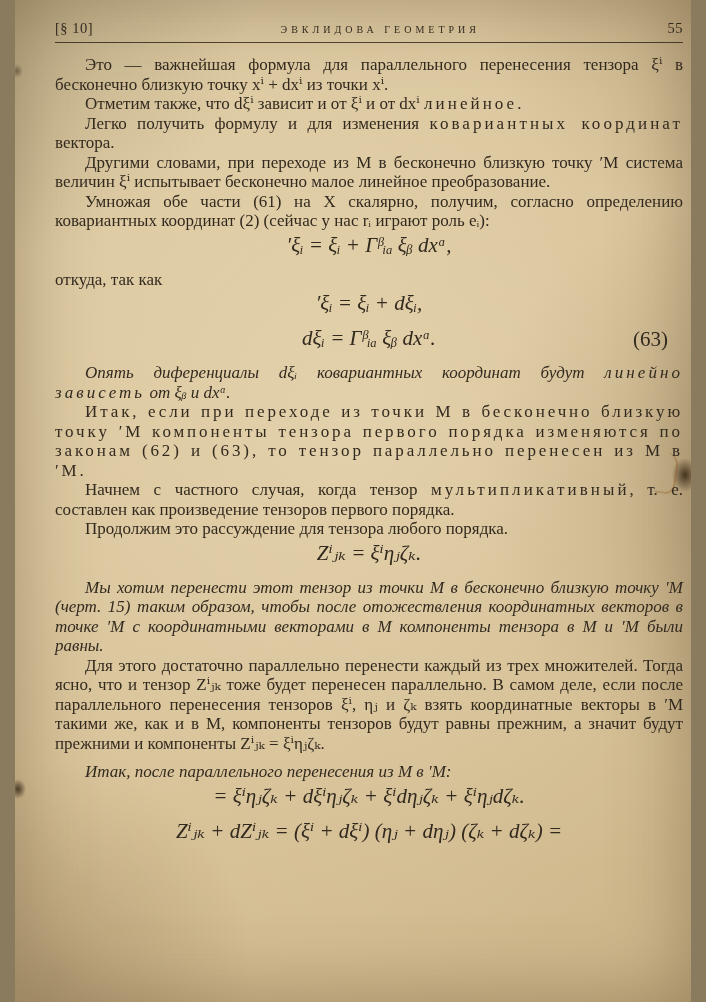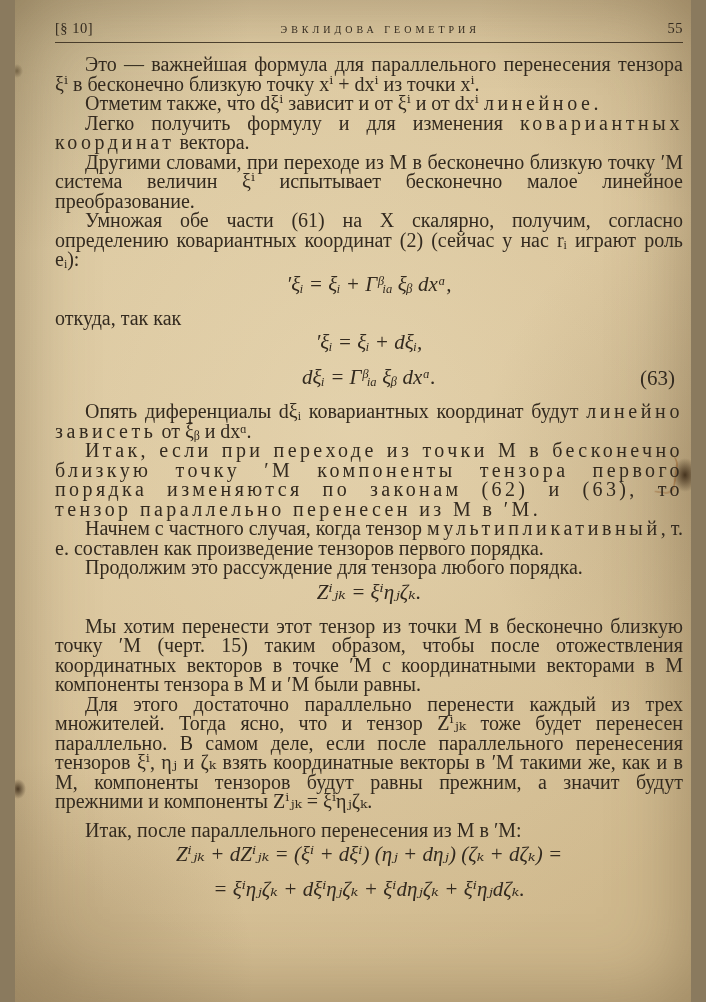--- a/index.html
+++ b/index.html
@@ -19,29 +19,29 @@
       linear-gradient(135deg, #dcc9a1 0%, #d7c197 52%, #cdb68a 100%);
     box-shadow: inset 0 0 80px rgba(92,70,42,0.45);
   }
   .content { position:absolute; left:40px; top:20px; width:628px; }
 
   .pagehead { display:flex; justify-content:space-between; align-items:baseline;
               font-size:14.5px; letter-spacing:0.5px; }
   .ph-center { letter-spacing:4px; font-size:10px; }
   .headrule { border:none; border-top:1.2px solid rgba(52,41,27,0.85); margin:5px 0 12px 0; }
 
-  .para { margin:0; text-align:justify; text-indent:30px; font-size:20px; line-height:19.5px; }
+  .para { margin:0; text-align:justify; text-indent:30px; font-size:17px; line-height:19.5px; }
   .noindent { text-indent:0; }
-  .gap { margin-top:9px; }
+  .gap { margin-top:9px;font-style:italic; }
   .sp { letter-spacing:0.18em; }
   .sp-para { letter-spacing:0.17em; }
 
   .formula { position:relative; text-align:center; margin:4px 0 14px 0;
              font-size:21px; line-height:21px; font-style:italic; }
-  .formula .eqnum { position:absolute; right:8px; top:1px; font-style:normal; }
+  .formula .eqnum { position:absolute; right:15px; top:1px; font-style:normal; }
 
   .ink-stain-right { position:absolute; right:-7px; top:458px; width:26px; height:34px;
     background:radial-gradient(closest-side, rgba(52,34,16,0.85), rgba(52,34,16,0)); }
   .handwritten-mark { position:absolute; right:14px; top:452px; width:18px; height:40px;
     border-right:2.5px solid rgba(150,96,44,0.50);
     border-bottom:2px solid rgba(150,96,44,0.35);
     border-radius:0 14px 10px 0; transform:rotate(8deg); }
   .ink-stain-left { position:absolute; left:-5px; top:779px; width:16px; height:20px;
     background:radial-gradient(closest-side, rgba(46,30,14,0.8), rgba(46,30,14,0)); }
   .ink-stain-top { position:absolute; left:-4px; top:64px; width:12px; height:14px;
@@ -96,17 +96,17 @@
 
 
     <div class="formula"><span>Zⁱⱼₖ = ξⁱηⱼζₖ.</span></div>
 
     <p class="para gap">Мы хотим перенести этот тензор из точки М в бесконечно близкую точку ′М (черт. 15) таким образом, чтобы после отожествления координатных векторов в точке ′М с координатными векторами в М компоненты тензора в М и ′М были равны.</p>
 
     <p class="para">Для этого достаточно параллельно перенести каждый из трех множителей. Тогда ясно, что и тензор Zⁱⱼₖ тоже будет перенесен параллельно. В самом деле, если после параллельного перенесения тензоров ξⁱ, ηⱼ и ζₖ взять координатные векторы в ′М такими же, как и в М, компоненты тензоров будут равны прежним, а значит будут прежними и компоненты Zⁱⱼₖ = ξⁱηⱼζₖ.</p>
 
     <p class="para gap">Итак, после параллельного перенесения из М в ′М:</p>
 
+    <div class="formula"><span>= ξⁱηⱼζₖ + dξⁱηⱼζₖ + ξⁱdηⱼζₖ + ξⁱηⱼdζₖ.</span></div>
     <div class="formula"><span>Zⁱⱼₖ + dZⁱⱼₖ = (ξⁱ + dξⁱ) (ηⱼ + dηⱼ) (ζₖ + dζₖ) =</span></div>
-    <div class="formula"><span>= ξⁱηⱼζₖ + dξⁱηⱼζₖ + ξⁱdηⱼζₖ + ξⁱηⱼdζₖ.</span></div>
 
   </main>
 </div>
 
 </body></html>

